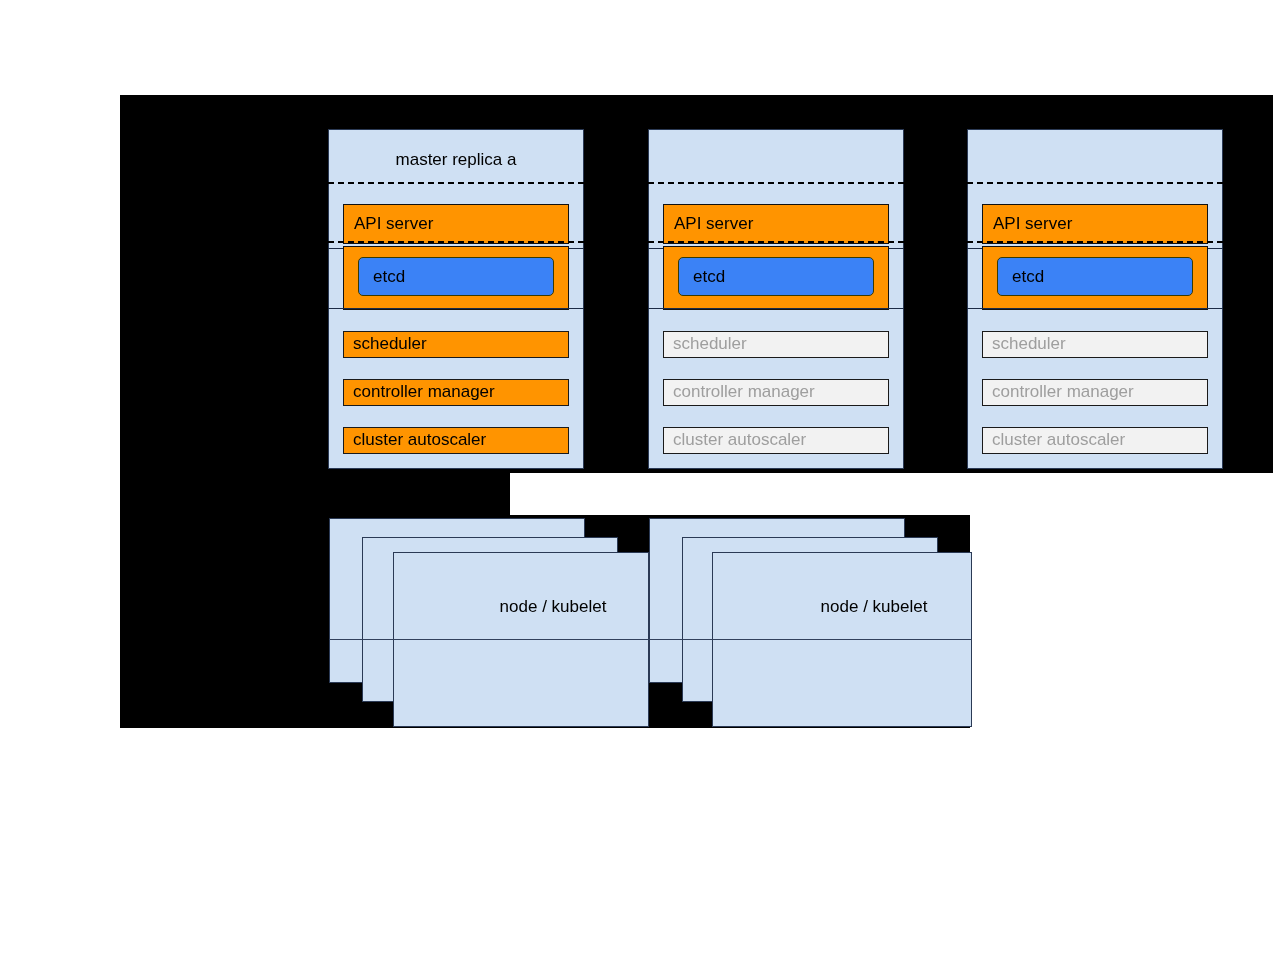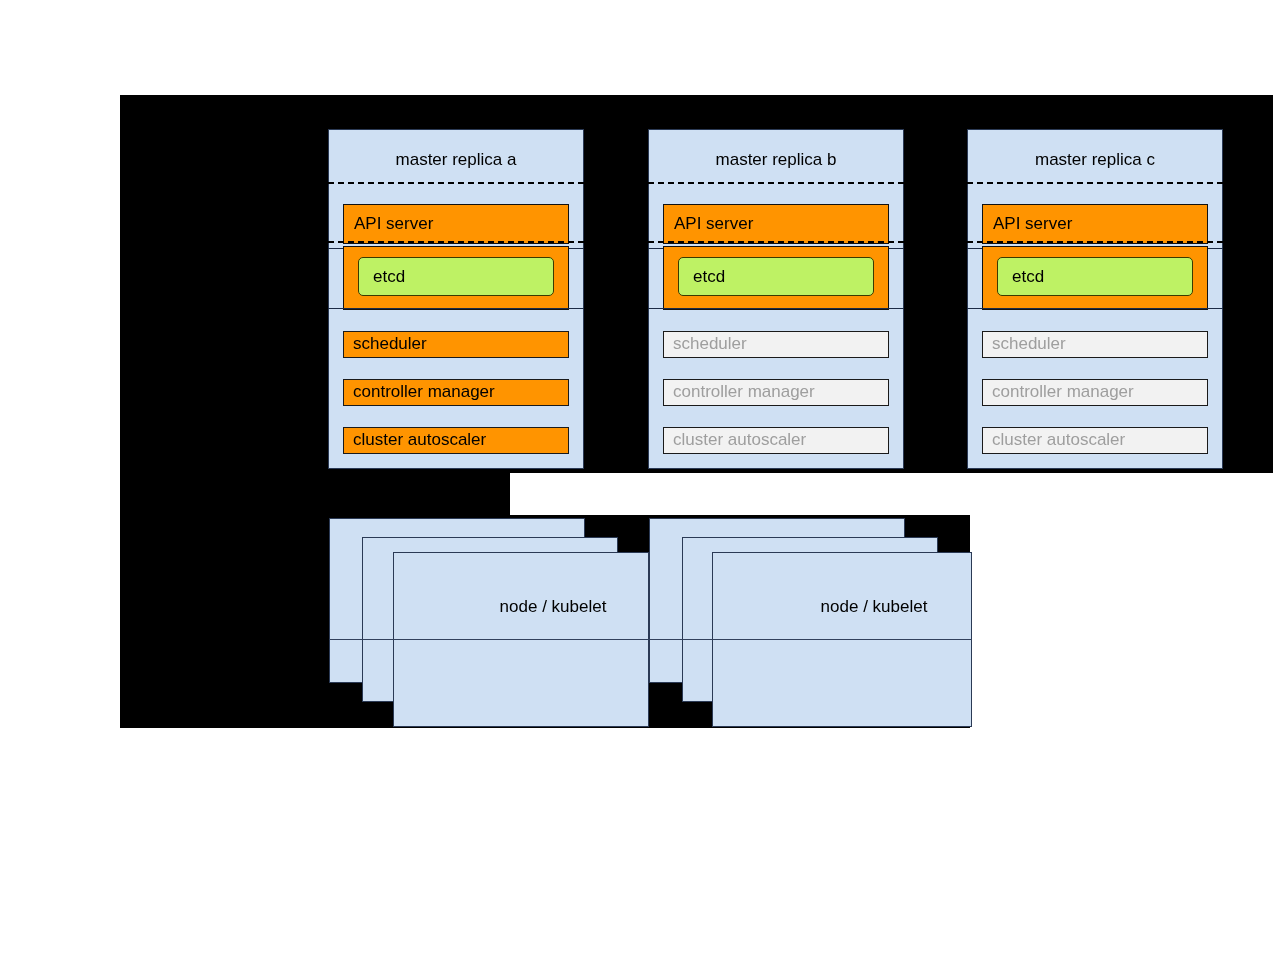--- a/index.html
+++ b/index.html
@@ -68,21 +68,21 @@
     padding-left: 10px;
   }
 
   .etcd-wrap {
     background: #FF9400;
     border: 1px solid #111111;
   }
   .etcd {
     position: absolute;
     box-sizing: border-box;
-    background: #bef264;
+    background: #3b82f6;
     border: 1px solid #3A3A00;
     border-radius: 5px;
     display: flex;
     align-items: center;
     justify-content: flex-start;
     padding-left: 14px;
     font-size: 17px;
     color: #000000;
   }
 
@@ -154,21 +154,20 @@
     <span>scheduler</span>
   </div>
   <div class="box comp active" style="left:343px; top:379px; width:226px; height:27px;">
     <span>controller manager</span>
   </div>
   <div class="box comp active" style="left:343px; top:427px; width:226px; height:27px;">
     <span>cluster autoscaler</span>
   </div>
 
   <div class="box replica" style="left:648px; top:129px; width:256px; height:340px;"></div>
-  <div class="replica-title" style="left:648px; top:140px; width:256px; height:40px;">master replica b</div>
   <div class="dashed-sep" style="left:648px; top:182px; width:256px;"></div>
 
   <div class="box apiserver" style="left:663px; top:204px; width:226px; height:40px;">
     <span>API server</span>
   </div>
   <div class="dashed-sep" style="left:648px; top:241px; width:256px;"></div>
   <div class="solid-sep" style="left:648px; top:248px; width:256px;"></div>
 
   <div class="box etcd-wrap" style="left:663px; top:246px; width:226px; height:64px;"></div>
   <div class="etcd" style="left:678px; top:257px; width:196px; height:39px;">
@@ -180,21 +179,20 @@
     <span>scheduler</span>
   </div>
   <div class="box comp inactive" style="left:663px; top:379px; width:226px; height:27px;">
     <span>controller manager</span>
   </div>
   <div class="box comp inactive" style="left:663px; top:427px; width:226px; height:27px;">
     <span>cluster autoscaler</span>
   </div>
 
   <div class="box replica" style="left:967px; top:129px; width:256px; height:340px;"></div>
-  <div class="replica-title" style="left:967px; top:140px; width:256px; height:40px;">master replica c</div>
   <div class="dashed-sep" style="left:967px; top:182px; width:256px;"></div>
 
   <div class="box apiserver" style="left:982px; top:204px; width:226px; height:40px;">
     <span>API server</span>
   </div>
   <div class="dashed-sep" style="left:967px; top:241px; width:256px;"></div>
   <div class="solid-sep" style="left:967px; top:248px; width:256px;"></div>
 
   <div class="box etcd-wrap" style="left:982px; top:246px; width:226px; height:64px;"></div>
   <div class="etcd" style="left:997px; top:257px; width:196px; height:39px;">

